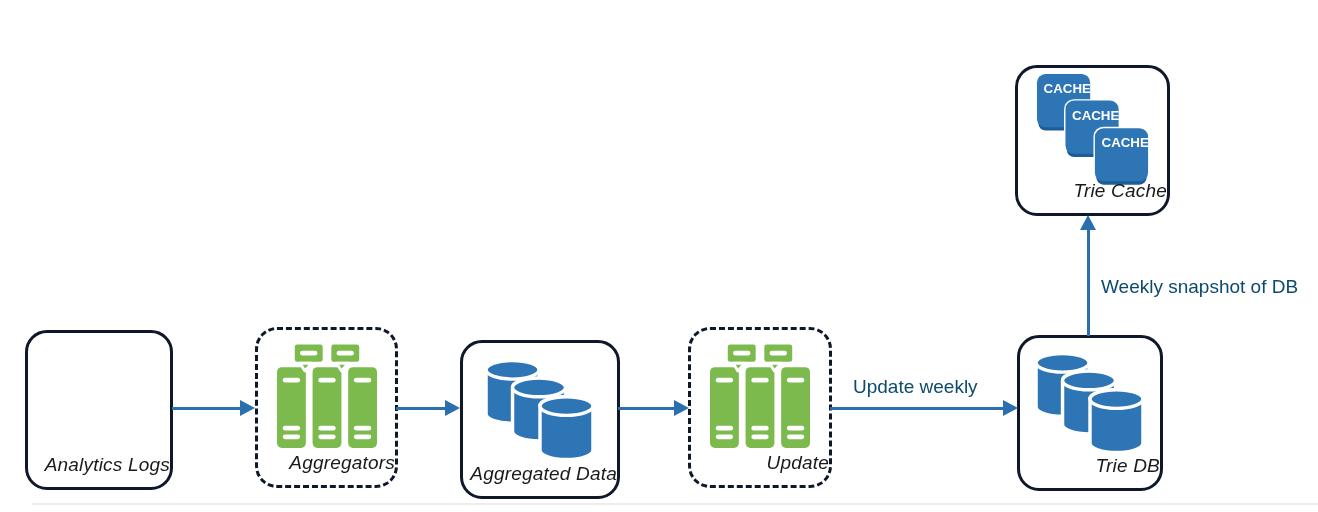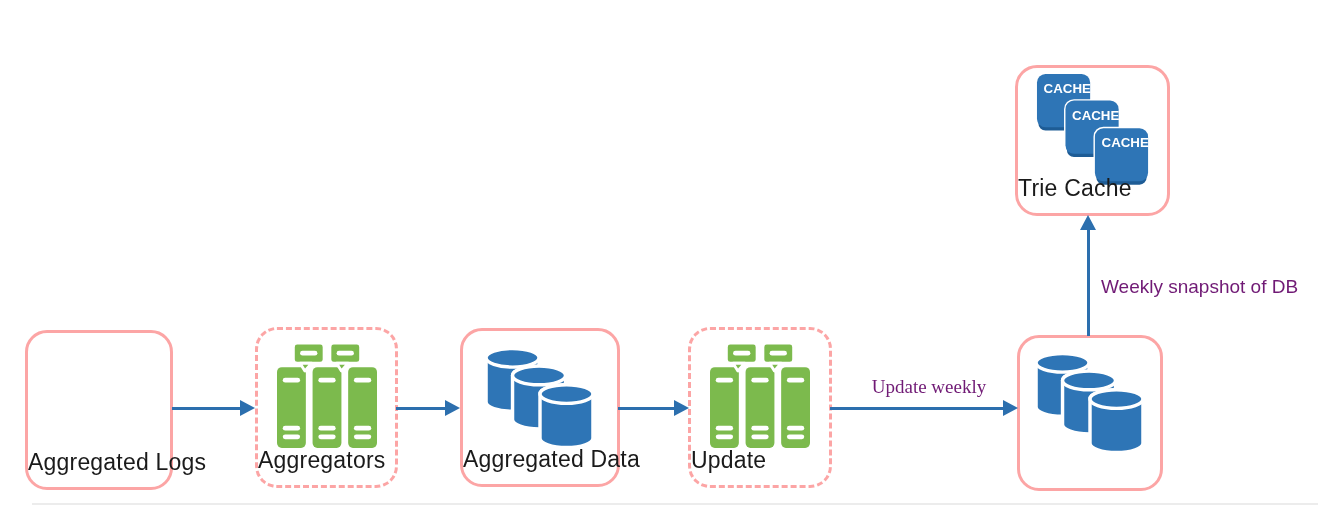--- a/index.html
+++ b/index.html
@@ -1,55 +1,55 @@
 <!DOCTYPE html>
 <html><head>
 <meta charset="utf-8">
 <style>
   html,body{margin:0;padding:0;background:#fff;}
   .canvas{
     position:relative;width:1318px;height:512px;background:#ffffff;overflow:hidden;
     font-family:"Liberation Sans",sans-serif;
   }
   .node{
-    position:absolute;border:3px solid #fca5a5;border-radius:22px;background:#fff;
+    position:absolute;border:3px solid #0f172a;border-radius:22px;background:#fff;
     box-sizing:border-box;
   }
   .node.dashed{border-style:dashed;}
   .node-label{
-    position:absolute;left:0;right:0;bottom:11px;text-align:left;
-    font-size:23px;color:#1a1a1a;letter-spacing:.2px;white-space:nowrap;
+    position:absolute;left:0;right:0;bottom:11px;text-align:right;
+    font-size:19px;color:#1a1a1a;letter-spacing:.2px;white-space:nowrap;font-style:italic;
   }
   .icon-wrap{position:absolute;left:0;right:0;display:flex;justify-content:center;}
   .arrow-line-h{position:absolute;height:3px;background:#2c6fae;}
   .arrow-line-v{position:absolute;width:3px;background:#2c6fae;}
   .arrow-head-right{
     position:absolute;width:0;height:0;
     border-top:8px solid transparent;border-bottom:8px solid transparent;
     border-left:15px solid #2c6fae;
   }
   .arrow-head-up{
     position:absolute;width:0;height:0;
     border-left:8px solid transparent;border-right:8px solid transparent;
     border-bottom:15px solid #2c6fae;
   }
   .edge-label{
-    position:absolute;font-size:19px;color:#701a75;white-space:nowrap;
+    position:absolute;font-size:19px;color:#0c4a6e;white-space:nowrap;
   }
-  .edge-label.centered{text-align:center;font-family:Liberation Serif, serif;}
+  .edge-label.centered{}
   .bottom-divider{position:absolute;background:#ececec;height:2px;}
   svg text{font-family:"Liberation Sans",sans-serif;}
 </style>
 </head>
 <body>
 
 <div class="canvas">
 
   <div class="node solid" style="left:25px;top:330px;width:148px;height:160px;">
-    <div class="node-label">Aggregated Logs</div>
+    <div class="node-label">Analytics Logs</div>
   </div>
 
   <div class="node dashed" style="left:255px;top:327px;width:143px;height:161px;">
     <div class="icon-wrap" style="top:13px;">
       <svg width="100" height="106" viewBox="0 0 104 110">
         <g fill="#7cba4d">
           <rect x="0" y="25" width="30" height="84" rx="5"></rect>
           <rect x="37" y="25" width="30" height="84" rx="5"></rect>
           <rect x="74" y="25" width="30" height="84" rx="5"></rect>
         </g>
@@ -72,21 +72,21 @@
         </g>
         <g fill="#ffffff">
           <rect x="24" y="8" width="18" height="5" rx="2.5"></rect>
           <rect x="62" y="8" width="18" height="5" rx="2.5"></rect>
         </g>
       </svg>
     </div>
     <div class="node-label">Aggregators</div>
   </div>
 
-  <div class="node solid" style="left:460px;top:328px;width:160px;height:159px;">
+  <div class="node solid" style="left:460px;top:340px;width:160px;height:159px;">
     <div class="icon-wrap" style="top:16px;">
       <svg width="112" height="102" viewBox="0 0 114 104">
         <g fill="#2e75b6" stroke="#ffffff" stroke-width="3.5" stroke-linejoin="round">
           <path d="M2 11 A27 9.5 0 0 1 56 11 V56 A27 9.5 0 0 1 2 56 Z"></path>
           <ellipse cx="29" cy="11" rx="27" ry="9.5"></ellipse>
           <path d="M29 29 A27 9.5 0 0 1 83 29 V74 A27 9.5 0 0 1 29 74 Z"></path>
           <ellipse cx="56" cy="29" rx="27" ry="9.5"></ellipse>
           <path d="M57 48 A27 9.5 0 0 1 111 48 V93 A27 9.5 0 0 1 57 93 Z"></path>
           <ellipse cx="84" cy="48" rx="27" ry="9.5"></ellipse>
         </g>
@@ -135,20 +135,21 @@
         <g fill="#2e75b6" stroke="#ffffff" stroke-width="3.5" stroke-linejoin="round">
           <path d="M2 11 A27 9.5 0 0 1 56 11 V56 A27 9.5 0 0 1 2 56 Z"></path>
           <ellipse cx="29" cy="11" rx="27" ry="9.5"></ellipse>
           <path d="M29 29 A27 9.5 0 0 1 83 29 V74 A27 9.5 0 0 1 29 74 Z"></path>
           <ellipse cx="56" cy="29" rx="27" ry="9.5"></ellipse>
           <path d="M57 48 A27 9.5 0 0 1 111 48 V93 A27 9.5 0 0 1 57 93 Z"></path>
           <ellipse cx="84" cy="48" rx="27" ry="9.5"></ellipse>
         </g>
       </svg>
     </div>
+    <div class="node-label">Trie DB</div>
   </div>
 
   <div class="node solid" style="left:1015px;top:65px;width:155px;height:151px;">
     <div class="icon-wrap" style="top:6px;">
       <svg width="120" height="113" viewBox="0 0 118 119">
         <g>
           <rect x="0" y="0" width="56" height="61" rx="9" fill="#1e5c95" stroke="#ffffff" stroke-width="3"></rect>
           <rect x="0" y="0" width="56" height="56" rx="9" fill="#2e75b6"></rect>
           <text x="7" y="20" fill="#ffffff" font-size="14" font-weight="bold">CACHE</text>
         </g>

